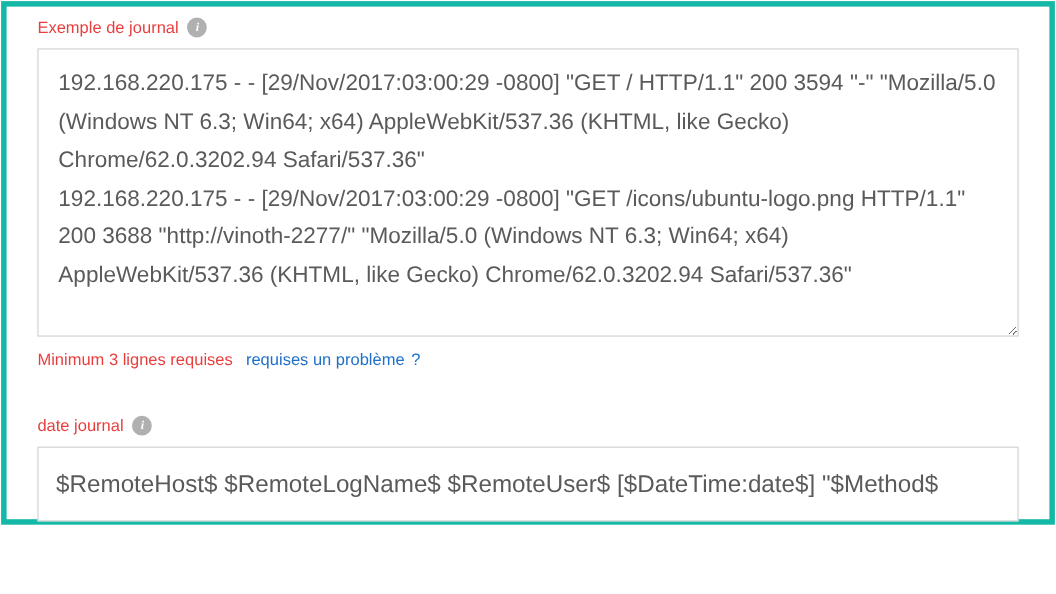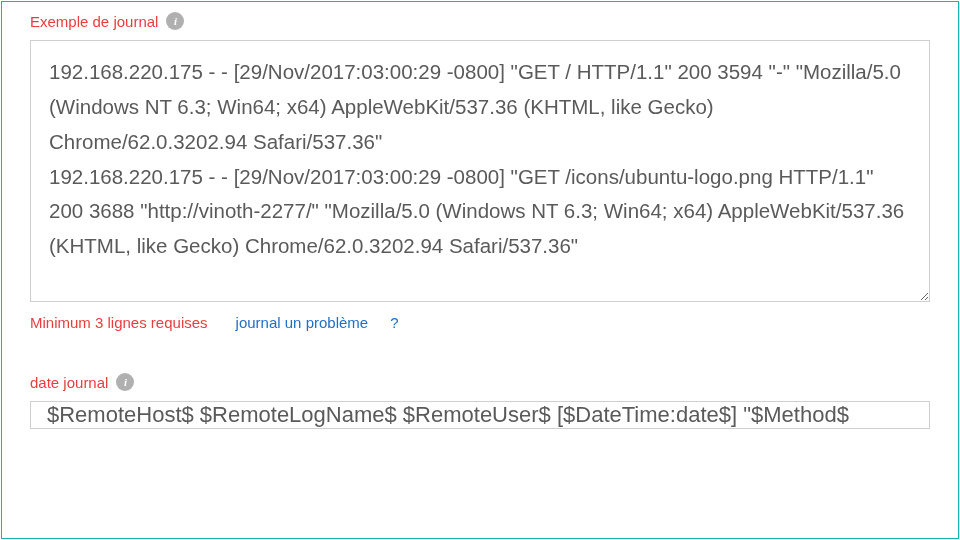--- a/index.html
+++ b/index.html
@@ -4,24 +4,24 @@
   <style>
     * { box-sizing: border-box; margin: 0; padding: 0; }
     body {
       font-family: -apple-system, BlinkMacSystemFont, "Segoe UI", Helvetica, Arial, sans-serif;
       background: #fff;
       width: 960px;
       height: 540px;
       padding: 0;
     }
     .container {
-      border: 1px solid #14b8a6;
+      border: 5px solid #14b8a6;
       margin: 1px;
       padding: 0 28px 18px 28px;
-      height: 538px;
+      height: 476px;
     }
     .section-label {
       display: flex;
       align-items: center;
       gap: 8px;
       color: #e83e3e;
       font-size: 15px;
       font-weight: 400;
       margin-bottom: 10px;
     }
@@ -48,32 +48,32 @@
       line-height: 1.7;
       color: #5a5a5a;
       resize: both;
       overflow: auto;
       height: 262px;
       font-family: -apple-system, BlinkMacSystemFont, "Segoe UI", Helvetica, Arial, sans-serif;
     }
     .below-row {
       display: flex;
       align-items: center;
-      gap: 28px;
+      gap: 12px;
       margin-top: 8px;
       font-size: 15px;
     }
     .warn-text { color: #e83e3e; }
     .link-text { color: #1d6fc9; cursor: pointer; }
     .q-mark { color: #1d6fc9; margin-left: -6px; }
     .spacer { height: 42px; }
     .pattern-input {
       width: 100%;
       border: 1px solid #cfcfcf;
-      padding: 0 16px;
+      padding: 20px 16px;
       font-size: 22px;
       color: #5a5a5a;
       font-family: -apple-system, BlinkMacSystemFont, "Segoe UI", Helvetica, Arial, sans-serif;
       overflow: hidden;
       white-space: nowrap;
     }
   </style>
 </head>
 <body>
 
@@ -82,21 +82,21 @@
   <div class="section-label first">
     <span>Exemple de journal</span>
     <span class="info-icon">i</span>
   </div>
 
   <textarea class="log-textarea" spellcheck="true" style="">192.168.220.175 - - [29/Nov/2017:03:00:29 -0800] "GET / HTTP/1.1" 200 3594 "-" "Mozilla/5.0 (Windows NT 6.3; Win64; x64) AppleWebKit/537.36 (KHTML, like Gecko) Chrome/62.0.3202.94 Safari/537.36"
 192.168.220.175 - - [29/Nov/2017:03:00:29 -0800] "GET /icons/ubuntu-logo.png HTTP/1.1" 200 3688 "http://vinoth-2277/" "Mozilla/5.0 (Windows NT 6.3; Win64; x64) AppleWebKit/537.36 (KHTML, like Gecko) Chrome/62.0.3202.94 Safari/537.36"</textarea>
 
   <div class="below-row">
     <span class="warn-text">Minimum 3 lignes requises</span>
-    <span class="link-text">journal un problème</span>
+    <span class="link-text">requises un problème</span>
     <span class="q-mark">?</span>
   </div>
 
   <div class="spacer"></div>
 
   <div class="section-label">
     <span>date journal</span>
     <span class="info-icon">i</span>
   </div>
 

